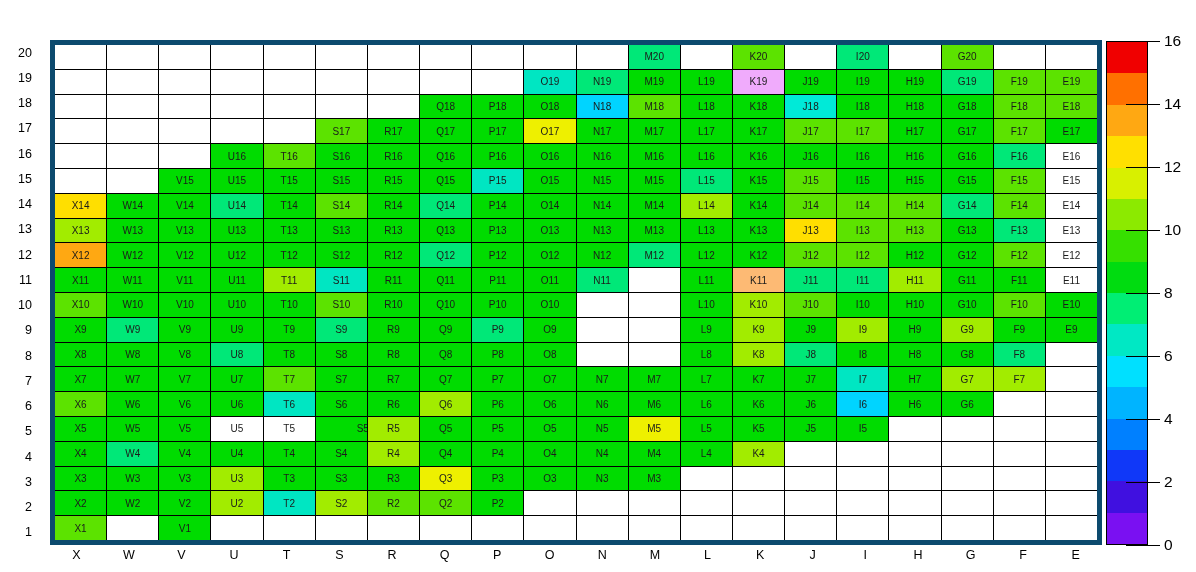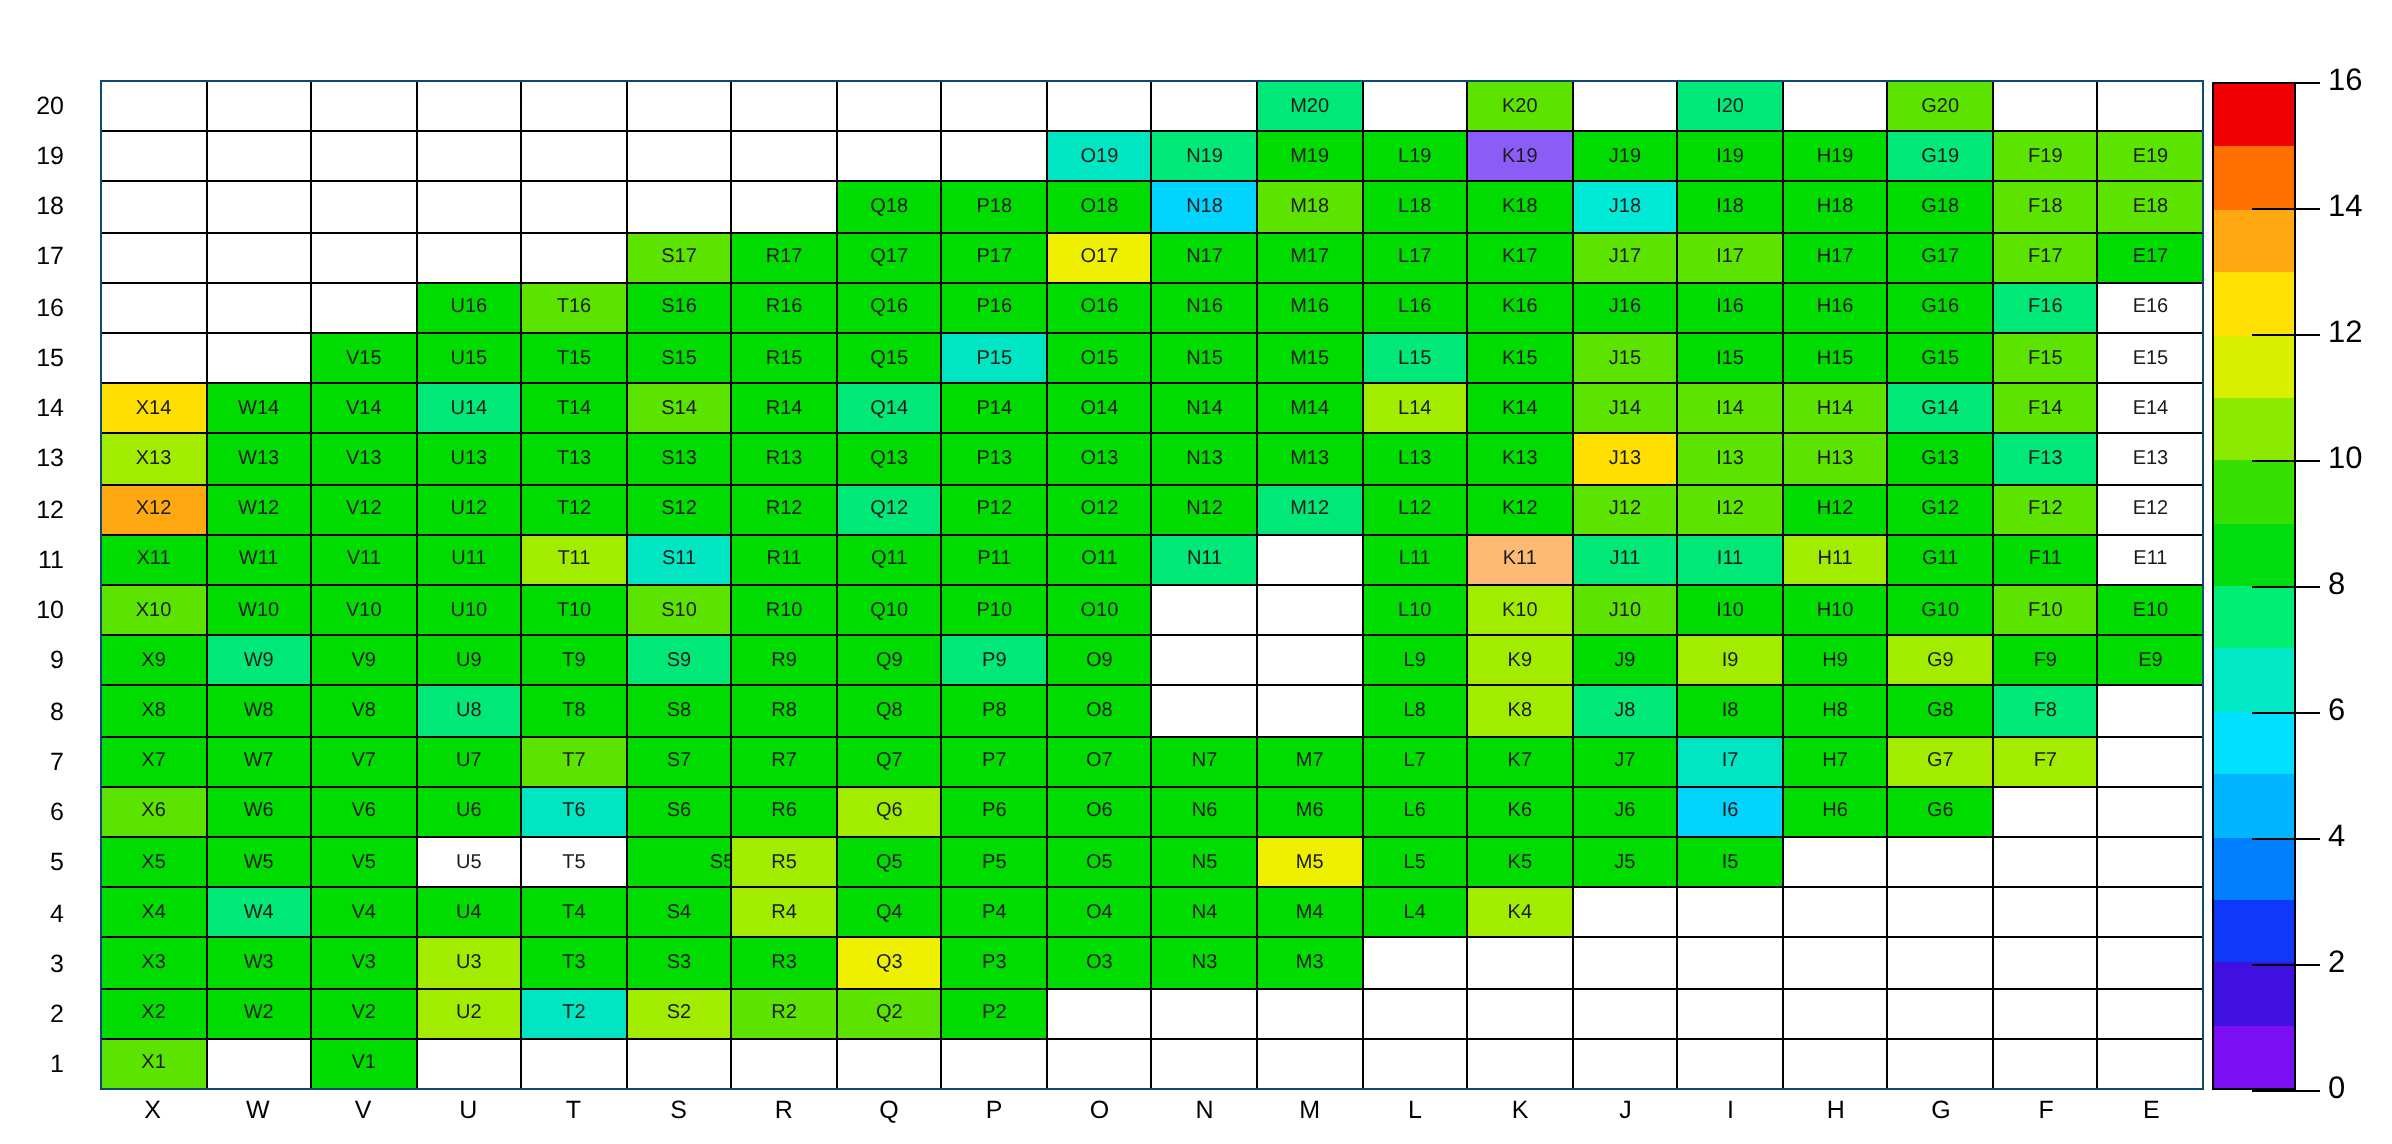--- a/index.html
+++ b/index.html
@@ -7,21 +7,21 @@
     position:relative; width:1196px; height:572px; background:#fff;
     font-family:"Liberation Sans", sans-serif; overflow:hidden;
   }
   .title {
     position:absolute; left:0; top:2px; width:1196px; text-align:center;
     font-size:17.5px; font-weight:bold; color:#000; letter-spacing:0.2px;
   }
   .grid {
     position:absolute; left:50px; top:40px; width:1052px; height:505px;
     display:grid; grid-template-columns:repeat(20,1fr); grid-template-rows:repeat(20,1fr);
-    gap:1px; background:#000; border:1px solid #0c4a6e; box-sizing:border-box;
+    gap:1px; background:#000; border:5px solid #0c4a6e; box-sizing:border-box;
   }
   .cell {
     background:#fff; display:flex; align-items:center; justify-content:center;
     font-size:10px; color:#1b1b1b; overflow:hidden;
   }
   .yaxis { position:absolute; left:0; top:40px; width:40px; height:505px; }
   .ylab {
     position:absolute; right:8px; width:32px; text-align:right;
     font-size:12.5px; color:#000; transform:translateY(-50%);
   }
@@ -93,21 +93,21 @@
       <div class="cell"></div>
       <div class="cell"></div>
       <div class="cell"></div>
       <div class="cell"></div>
       <div class="cell"></div>
       <div class="cell"></div>
       <div class="cell" style="background: rgb(0, 230, 194);">O19</div>
       <div class="cell" style="background: rgb(0, 232, 120);">N19</div>
       <div class="cell" style="background: rgb(0, 220, 0);">M19</div>
       <div class="cell" style="background: rgb(0, 220, 0);">L19</div>
-      <div class="cell" style="background: #8b5cf6;">K19</div>
+      <div class="cell" style="background: #f0abfc;">K19</div>
       <div class="cell" style="background: rgb(0, 220, 0);">J19</div>
       <div class="cell" style="background: rgb(0, 220, 0);">I19</div>
       <div class="cell" style="background: rgb(0, 220, 0);">H19</div>
       <div class="cell" style="background: rgb(0, 232, 120);">G19</div>
       <div class="cell" style="background: rgb(92, 227, 0);">F19</div>
       <div class="cell" style="background: rgb(92, 227, 0);">E19</div>
       <div class="cell"></div>
       <div class="cell"></div>
       <div class="cell"></div>
       <div class="cell"></div>

